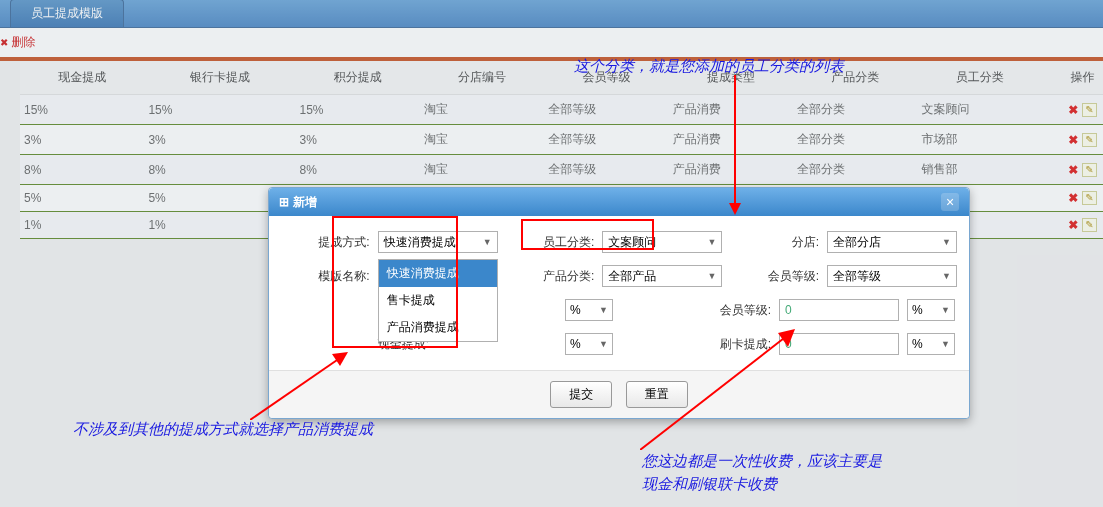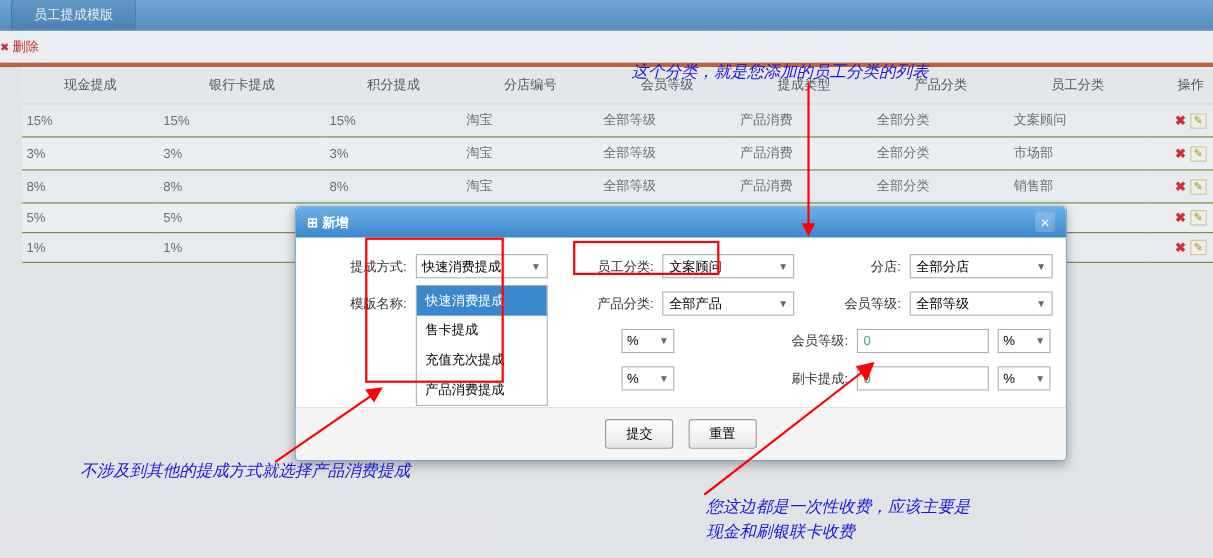--- a/index.html
+++ b/index.html
@@ -168,21 +168,20 @@
     <button class="modal-close">×</button>
   </div>
   <div class="modal-body">
     <div class="form-grid">
       <span class="form-label">提成方式:</span>
       <div class="form-select" style="position:relative;">
         <span>快速消费提成</span>
         <div class="dropdown-open" id="method-dd">
             <div class="dropdown-item selected">快速消费提成</div>
             <div class="dropdown-item">售卡提成</div>
-            <div class="dropdown-item">充值充次提成</div>
             <div class="dropdown-item">产品消费提成</div>
           </div>
       </div>
       <span class="form-label">员工分类:</span>
       <div class="form-select">
           <span>文案顾问</span>
         </div>
       <span class="form-label">分店:</span>
       <div class="form-select">
           <span>全部分店</span>

